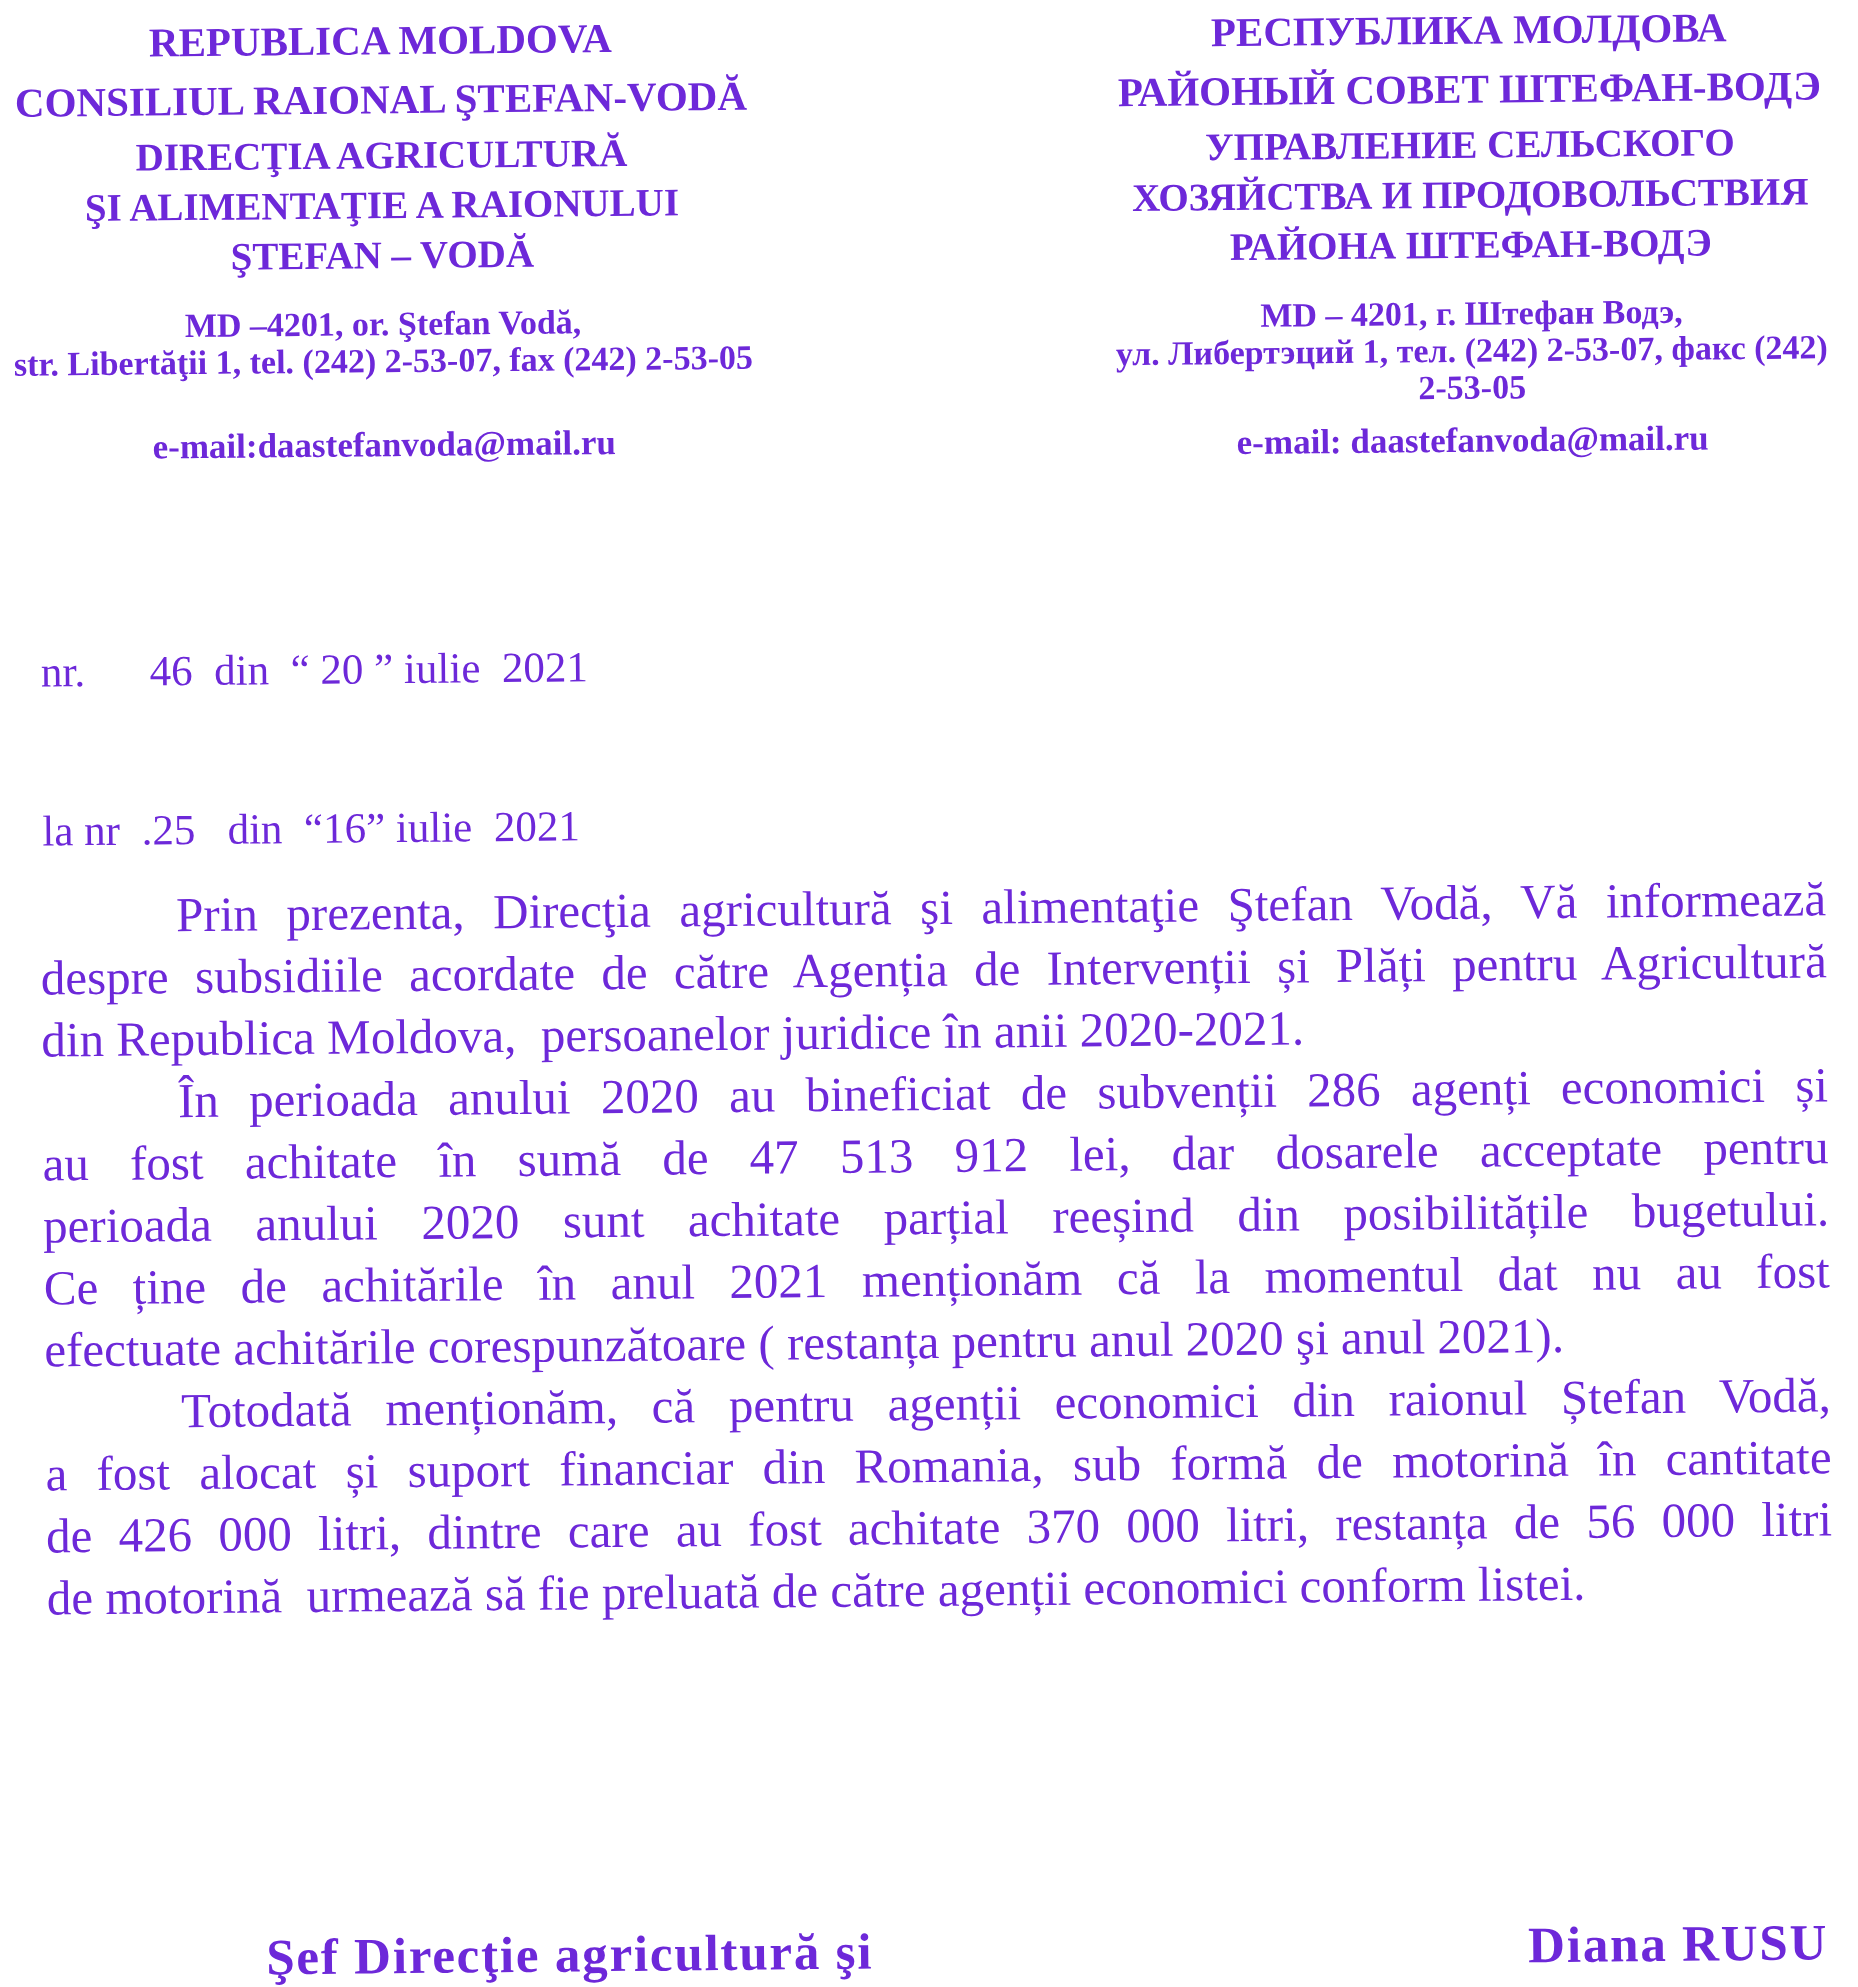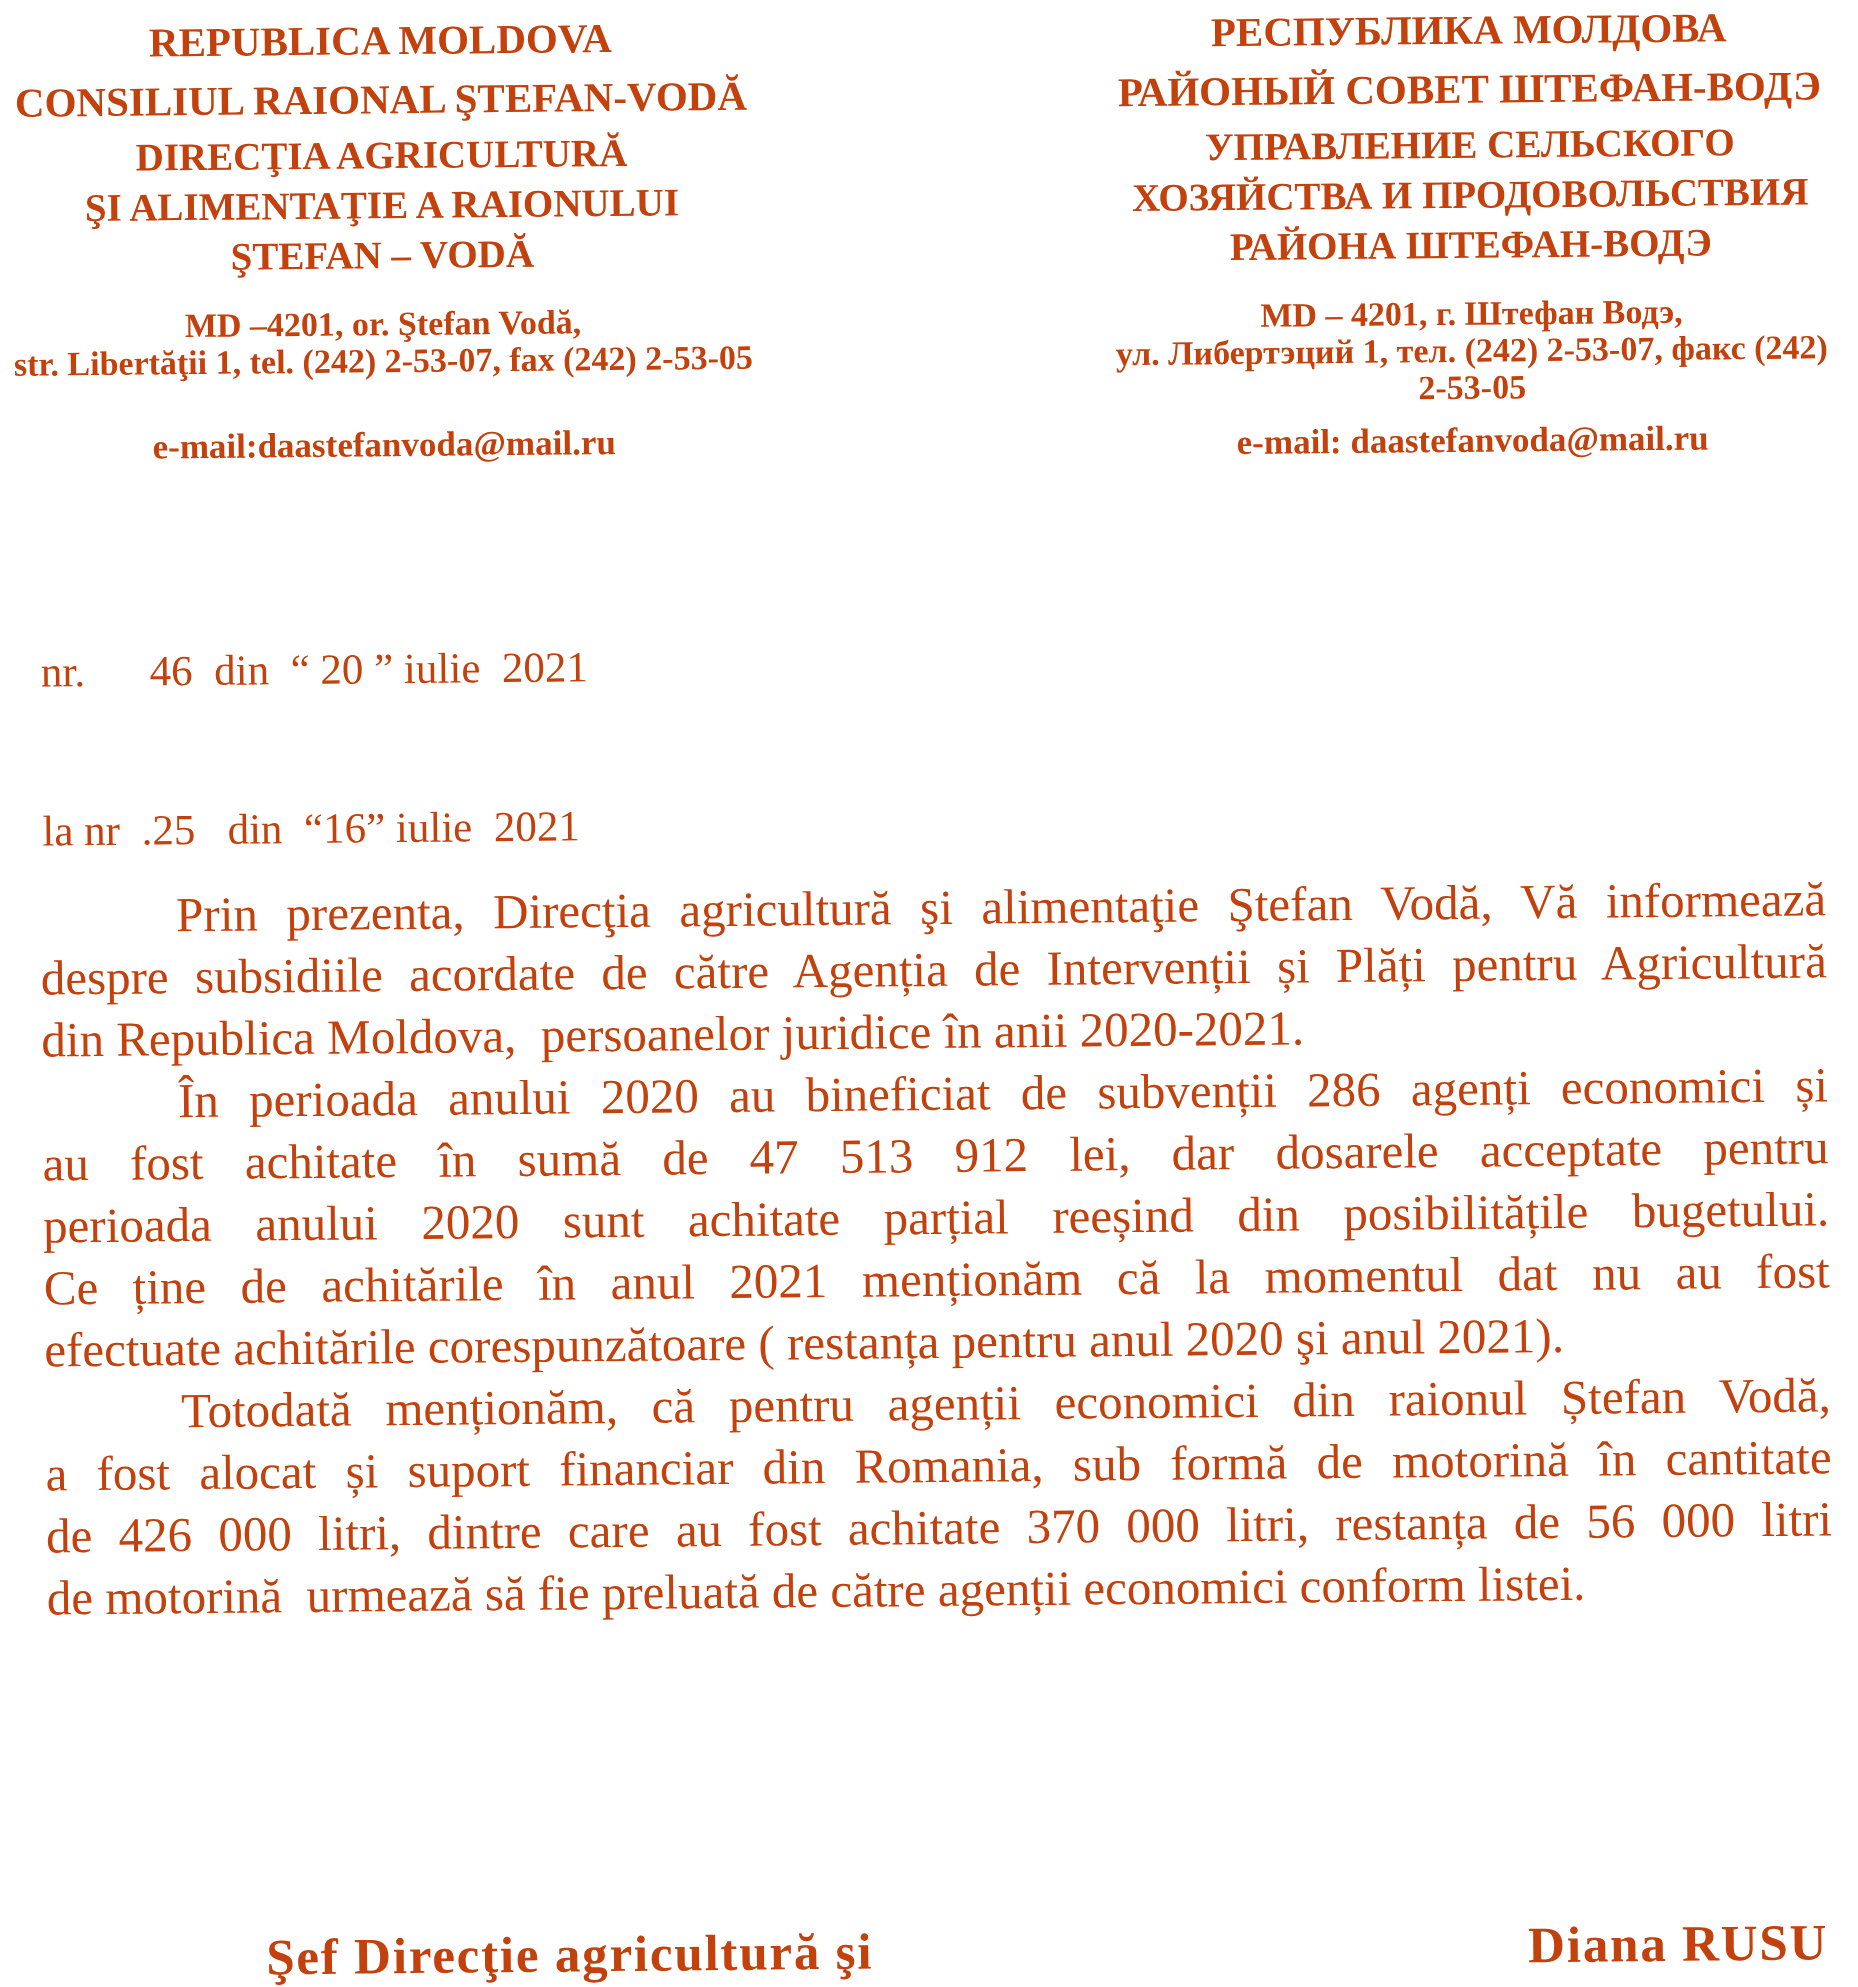--- a/index.html
+++ b/index.html
@@ -1,21 +1,21 @@
 <!DOCTYPE html>
 <html style="font-size:14.7px"><head>
 <meta charset="utf-8">
 <style>
   html, body { margin: 0; padding: 0; background: #ffffff; }
   .sheet {
     position: relative;
     width: 1859px;
     height: 1987px;
     background: #ffffff;
-    color: #c2410c;
+    color: #6d28d9;
     font-family: "Liberation Serif", "DejaVu Serif", serif;
     overflow: hidden;
   }
   .tilt {
     position: absolute;
     inset: 0;
     transform: rotate(-0.55deg);
     transform-origin: 50% 50%;
   }
   

